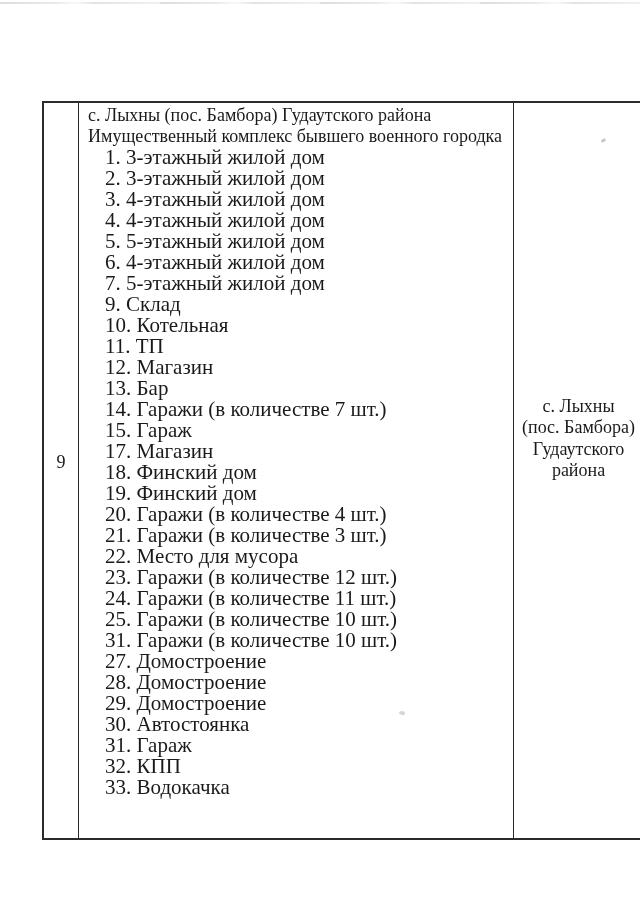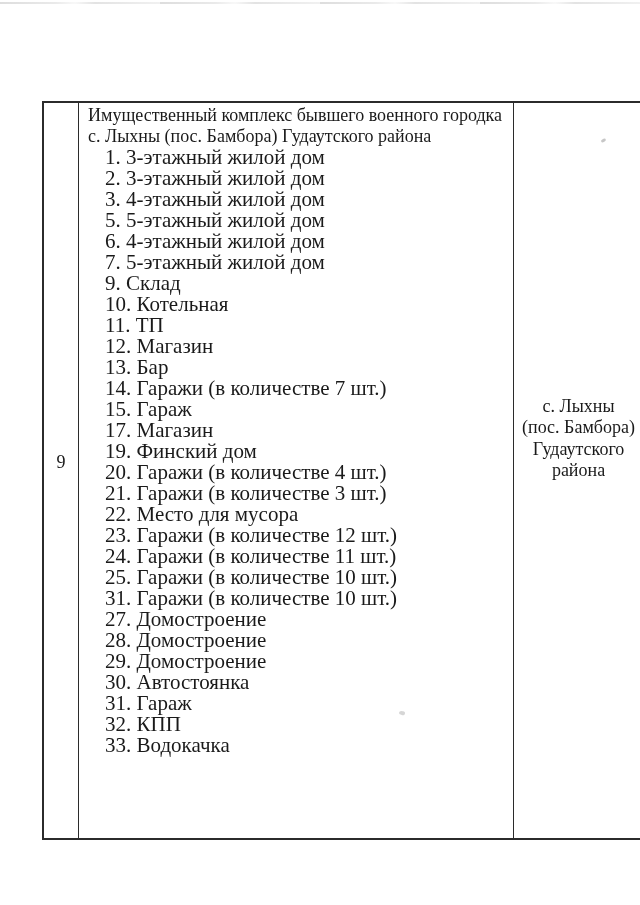--- a/index.html
+++ b/index.html
@@ -87,37 +87,39 @@
   <div class="speck1"></div>
   <div class="speck2"></div>
 
   <div class="reg-table">
 
     <div class="cell cell-num">
       <span class="row-num">9</span>
     </div>
 
     <div class="cell cell-desc">
+      <div class="title-line">с. Лыхны (пос. Бамбора) Гудаутского района</div>
       <div class="title-line">Имущественный комплекс бывшего военного городка</div>
-      <div class="title-line">с. Лыхны (пос. Бамбора) Гудаутского района</div>
       <div>
           <div class="item-line">1. 3-этажный жилой дом</div>
           <div class="item-line">2. 3-этажный жилой дом</div>
           <div class="item-line">3. 4-этажный жилой дом</div>
+          <div class="item-line">4. 4-этажный жилой дом</div>
           <div class="item-line">5. 5-этажный жилой дом</div>
           <div class="item-line">6. 4-этажный жилой дом</div>
           <div class="item-line">7. 5-этажный жилой дом</div>
           <div class="item-line">9. Склад</div>
           <div class="item-line">10. Котельная</div>
           <div class="item-line">11. ТП</div>
           <div class="item-line">12. Магазин</div>
           <div class="item-line">13. Бар</div>
           <div class="item-line">14. Гаражи (в количестве 7 шт.)</div>
           <div class="item-line">15. Гараж</div>
           <div class="item-line">17. Магазин</div>
+          <div class="item-line">18. Финский дом</div>
           <div class="item-line">19. Финский дом</div>
           <div class="item-line">20. Гаражи (в количестве 4 шт.)</div>
           <div class="item-line">21. Гаражи (в количестве 3 шт.)</div>
           <div class="item-line">22. Место для мусора</div>
           <div class="item-line">23. Гаражи (в количестве 12 шт.)</div>
           <div class="item-line">24. Гаражи (в количестве 11 шт.)</div>
           <div class="item-line">25. Гаражи (в количестве 10 шт.)</div>
           <div class="item-line">31. Гаражи (в количестве 10 шт.)</div>
           <div class="item-line">27. Домостроение</div>
           <div class="item-line">28. Домостроение</div>

